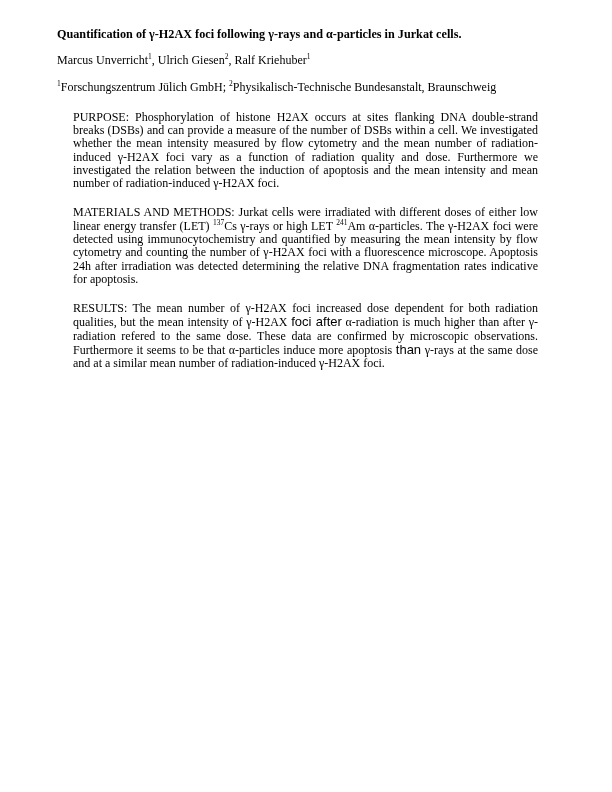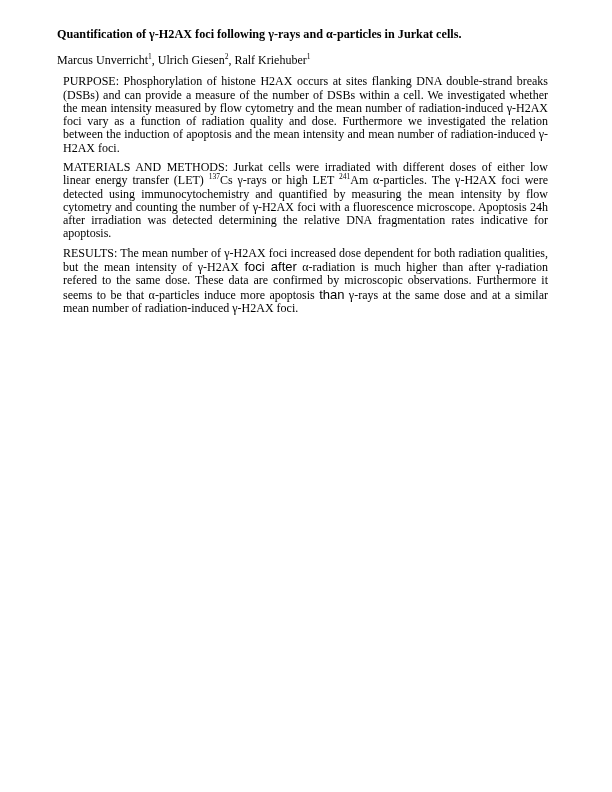--- a/index.html
+++ b/index.html
@@ -26,32 +26,32 @@
   }
   .title {
     font-size: 12.2px;
     line-height: 13.4px;
     font-weight: 700;
     margin: 0 0 12.4px 0;
   }
   .byline {
     font-size: 12px;
     line-height: 13.4px;
-    margin: 0 0 8px 0;
+    margin: 0 0 14px 0;
   }
   .affil {
     font-size: 12px;
     line-height: 13.4px;
     margin: 0 0 13.2px 0;
   }
   .para {
     font-size: 12px;
     line-height: 13.3px;
     text-align: justify;
-    margin: 6px;
+    margin: 16px;
   }
   sup {
     font-size: 7.5px;
     line-height: 0;
     vertical-align: super;
   }
   .sans {
     font-family: "Liberation Sans", "DejaVu Sans", sans-serif;
     font-size: 13px;
   }
@@ -59,20 +59,21 @@
 </head>
 <body>
 
 <div class="page">
   <div class="content">
 
     <div class="title">Quantification of γ-H2AX foci following γ-rays and α-particles in Jurkat cells.</div>
 
     <div class="byline"><span>Marcus Unverricht</span><sup>1</sup><span>, Ulrich Giesen</span><sup>2</sup><span>, Ralf Kriehuber</span><sup>1</sup></div>
 
+    <div class="affil"><sup>1</sup><span>Forschungszentrum Jülich GmbH; </span><sup>2</sup><span>Physikalisch-Technische Bundesanstalt, Braunschweig</span></div>
 
     <p class="para"><span>PURPOSE: Phosphorylation of histone H2AX occurs at sites flanking DNA double-strand breaks (DSBs) and can provide a measure of the number of DSBs within a cell. We investigated whether the mean intensity measured by flow cytometry and the mean number of radiation-induced γ-H2AX foci vary as a function of radiation quality and dose. Furthermore we investigated the relation between the induction of apoptosis and the mean intensity and mean number of radiation-induced γ-H2AX foci.</span></p>
 
     <p class="para"><span>MATERIALS AND METHODS: Jurkat cells were irradiated with different doses of either low linear energy transfer (LET) </span><sup>137</sup><span>Cs γ-rays or high LET </span><sup>241</sup><span>Am α-particles. The γ-H2AX foci were detected using immunocytochemistry and quantified by measuring the mean intensity by flow cytometry and counting the number of γ-H2AX foci with a fluorescence microscope. Apoptosis 24h after irradiation was detected determining the relative DNA fragmentation rates indicative for apoptosis.</span></p>
 
     <p class="para"><span>RESULTS: The mean number of γ-H2AX foci increased dose dependent for both radiation qualities, but the mean intensity of γ-H2AX </span><span class="sans">foci after</span><span> α-radiation is much higher than after γ-radiation refered to the same dose. These data are confirmed by microscopic observations. Furthermore it seems to be that α-particles induce more apoptosis </span><span class="sans">than</span><span> γ-rays at the same dose and at a similar mean number of radiation-induced γ-H2AX foci.</span></p>
 
 
   </div>
 </div>

